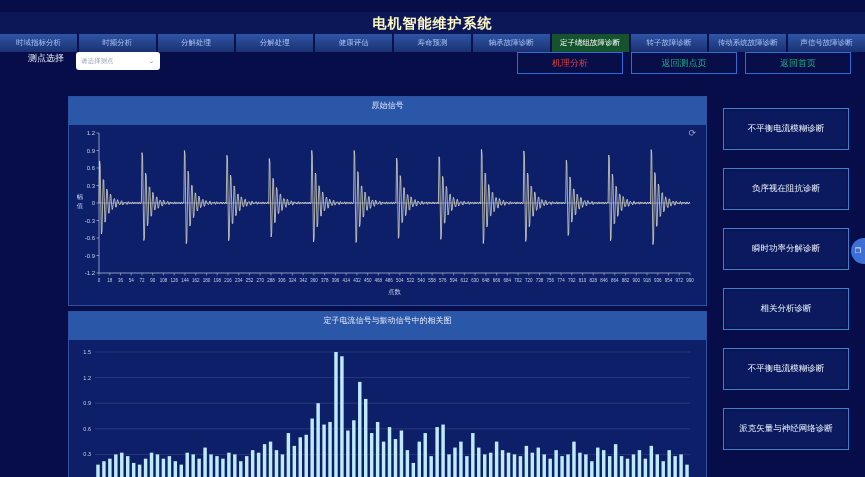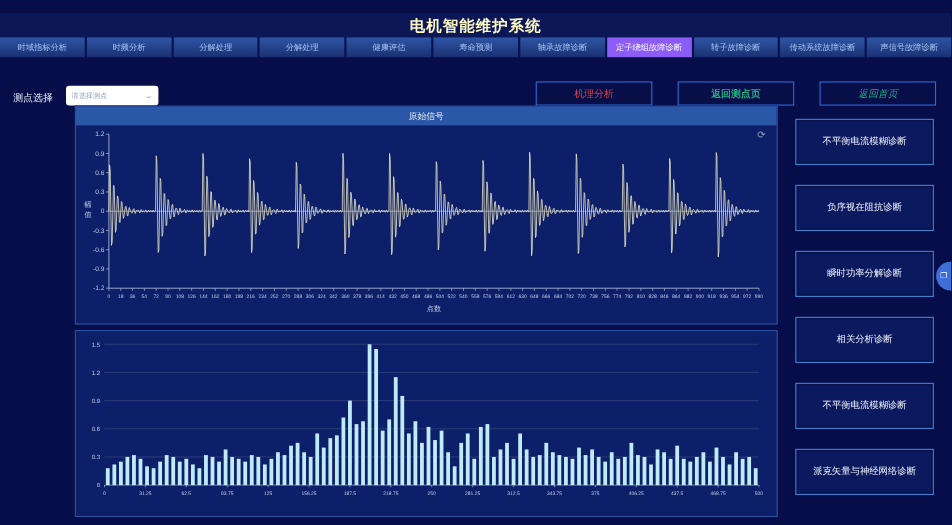--- a/index.html
+++ b/index.html
@@ -8,36 +8,36 @@
     background:#070d49;color:#fff;
     font-family:"Liberation Sans",sans-serif;
   }
   .titlebar{height:22px;background:#0c1757;text-align:center;}
   .titlebar h1{margin:12px;font-size:14px;line-height:22px;font-weight:bold;letter-spacing:1px;color:#fef9c3;}
 
   .tabbar{display:flex;gap:2px;height:18px;background:#081050;}
   .tab{flex:1;font-size:7.5px;line-height:18px;text-align:center;color:#a8c4f4;
        background:linear-gradient(180deg,#2f55a5 0%,#1a3172 100%);
        cursor:pointer;white-space:nowrap;overflow:hidden;}
-  .tab.active{background:#8b5cf6;color:#ffffff;}
-
-  .controls{height:44px;display:flex;align-items:flex-end;padding:0 14px 0 12px;}
+  .tab.active{background:#14532d;color:#ffffff;}
+
+  .controls{height:44px;display:flex;align-items:flex-start;padding:0 14px 0 28px;}
   .pt-label{font-size:9px;color:#e6eefc;margin-right:12px;}
   .select{width:84px;height:18px;background:#ffffff;border-radius:3px;display:flex;
           align-items:center;justify-content:space-between;padding:0 5px;cursor:pointer;box-sizing:border-box;}
   .select .ph{font-size:6.5px;color:#9aa7bd;}
   .select .chev{font-size:9px;color:#8b97ad;transform:scaleY(.7);}
-  .ctl-buttons{margin-left:auto;display:flex;gap:23px;}
+  .ctl-buttons{margin-left:auto;display:flex;gap:8px;}
   .ctl-btn{width:104px;height:20px;border:1px solid #2e6bd8;background:rgba(10,17,71,.35);
            font-size:9px;display:flex;align-items:center;justify-content:center;cursor:pointer;}
 
   .main{display:flex;padding-left:68px;}
   .charts{width:639px;}
   .panel{border:1px solid #2c519f;margin-bottom:5px;background:#0d1f68;box-sizing:border-box;}
-  .panel header{height:17px;line-height:17px;background:#2b57a8;font-size:8px;
+  .panel header{height:28px;line-height:17px;background:#2b57a8;font-size:8px;
                 text-align:center;color:#e6eefc;}
   .panel-body{position:relative;}
   #chart1body{height:180px;}
   #chart2body{height:168px;}
   .toolbox{position:absolute;top:3px;right:10px;font-size:9px;color:#93a2c6;cursor:pointer;}
 
   aside{width:158px;padding:12px 16px 0 16px;box-sizing:border-box;display:flex;
         flex-direction:column;gap:18px;}
   .side-btn{height:40px;border:1px solid #3f7fd0;background:#0b1a5e;
             box-shadow:inset 0 0 0 2px #0a1550;color:#f0f5ff;font-size:8.5px;
@@ -72,22 +72,22 @@
   </div>
 
 <div class="controls">
   <span class="pt-label">测点选择</span>
   <div class="select">
     <span class="ph">请选择测点</span>
     <span class="chev">⌄</span>
   </div>
   <div class="ctl-buttons" id="ctlButtons">
       <div class="ctl-btn" style="color: rgb(226, 60, 64);">机理分析</div>
-      <div class="ctl-btn" style="color: rgb(31, 174, 131); font-weight: bold;">返回测点页</div>
-      <div class="ctl-btn" style="color: rgb(31, 174, 131); font-style: italic;">返回首页</div>
+      <div class="ctl-btn" style="color: rgb(31, 174, 131);">返回测点页</div>
+      <div class="ctl-btn" style="color: rgb(31, 174, 131);">返回首页</div>
     </div>
 </div>
 
 <div class="main">
   <div class="charts">
     <section class="panel">
       <header>原始信号</header>
       <div class="panel-body" id="chart1body">
         <span class="toolbox">⟳</span>
         <svg id="chart1" width="637" height="180">
@@ -225,20 +225,21 @@
             <line x1="610.2545454545455" y1="148" x2="610.2545454545455" y2="150.5" stroke="#aab8d8" stroke-width="0.6"></line>
             <text x="610.2545454545455" y="157" font-size="4.5" text-anchor="middle">972</text>
             <line x1="621" y1="148" x2="621" y2="150.5" stroke="#aab8d8" stroke-width="0.6"></line>
             <text x="621" y="157" font-size="4.5" text-anchor="middle">990</text>
             <text x="325.5" y="169" font-size="6.5" text-anchor="middle" fill="#cfd9f0">点数</text>
             <polyline points="30.00,78.00 30.60,35.93 31.20,40.56 31.79,78.81 32.39,109.02 32.99,106.05 33.59,78.61 34.18,54.53 34.78,55.30 35.38,77.65 35.98,97.17 36.57,94.88 37.17,77.13 37.77,64.10 38.37,66.06 38.96,77.69 39.56,87.91 40.16,88.28 40.76,78.64 41.35,69.17 41.95,70.08 42.55,78.80 43.15,84.48 43.74,82.83 44.34,77.96 44.94,74.12 45.54,73.47 46.13,77.18 46.73,82.03 47.33,82.04 47.93,77.41 48.52,74.66 49.12,76.20 49.72,78.38 50.32,79.28 50.92,79.77 51.51,78.87 52.11,76.33 52.71,75.67 53.31,78.28 53.90,80.02 54.50,78.64 55.10,77.34 55.70,77.71 56.29,77.63 56.89,77.22 57.49,78.43 58.09,79.51 58.68,78.07 59.28,76.58 59.88,77.65 60.48,78.83 61.07,78.05 61.67,77.64 62.27,78.56 62.87,78.28 63.46,77.00 64.06,77.59 64.66,79.06 65.26,78.42 65.85,77.13 66.45,77.84 67.05,78.69 67.65,77.75 68.24,77.34 68.84,78.58 69.44,78.68 70.04,77.26 70.63,77.38 71.23,78.76 71.83,78.41 72.43,77.15 73.03,27.65 73.62,32.95 74.22,77.88 74.82,115.51 75.42,113.39 76.01,78.76 76.61,48.19 77.21,50.62 77.81,78.69 78.40,100.79 79.00,97.62 79.60,77.77 80.20,61.80 80.79,62.42 81.39,77.13 81.99,91.24 82.59,90.72 83.18,77.58 83.78,67.35 84.38,69.52 84.98,78.55 85.57,84.84 86.17,84.58 86.77,78.84 87.37,72.35 87.96,71.83 88.56,78.08 89.16,83.28 89.76,81.74 90.35,77.23 90.95,75.13 91.55,75.56 92.15,77.33 92.75,80.10 93.34,81.15 93.94,78.27 94.54,75.17 95.14,76.15 95.73,78.87 96.33,79.32 96.93,78.55 97.53,78.39 98.12,77.58 98.72,76.37 99.32,77.42 99.92,79.60 100.51,79.19 101.11,77.17 101.71,77.15 102.31,78.26 102.90,77.95 103.50,77.65 104.10,78.74 104.70,78.79 105.29,77.14 105.89,76.98 106.49,78.65 107.09,78.80 107.68,77.50 108.28,77.70 108.88,78.63 109.48,77.88 110.07,77.13 110.67,78.32 111.27,79.00 111.87,77.64 112.47,77.12 113.06,78.43 113.66,78.60 114.26,77.39 114.86,77.58 115.45,25.56 116.05,29.54 116.65,77.13 117.25,118.66 117.84,116.02 118.44,77.76 119.04,46.16 119.64,50.08 120.23,78.69 120.83,101.07 121.43,99.12 122.03,78.76 122.62,60.25 123.22,60.63 123.82,77.88 124.42,92.68 125.01,90.51 125.61,77.15 126.21,67.79 126.81,69.13 127.40,77.48 128.00,85.42 128.60,86.04 129.20,78.45 129.79,71.06 130.39,72.14 130.99,78.86 131.59,82.71 132.19,81.41 132.78,78.20 133.38,75.24 133.98,74.32 134.58,77.29 135.17,81.33 135.77,81.06 136.37,77.26 136.97,75.55 137.56,76.93 138.16,78.15 138.76,78.72 139.36,79.53 139.95,78.86 140.55,76.49 141.15,76.11 141.75,78.49 142.34,79.58 142.94,78.19 143.54,77.52 144.14,78.08 144.73,77.63 145.33,77.14 145.93,78.48 146.53,79.37 147.12,77.83 147.72,76.76 148.32,78.00 148.92,78.73 149.51,77.75 150.11,77.70 150.71,78.72 151.31,78.16 151.90,76.96 152.50,77.81 153.10,79.06 153.70,78.13 154.30,77.14 154.89,78.12 155.49,78.67 156.09,77.54 156.69,77.43 157.28,78.64 157.88,30.29 158.48,33.16 159.08,77.69 159.67,115.66 160.27,111.73 160.87,77.13 161.47,50.03 162.06,53.16 162.66,77.65 163.26,98.70 163.86,98.15 164.45,78.61 165.05,60.93 165.65,62.60 166.25,78.81 166.84,90.72 167.44,88.56 168.04,78.00 168.64,69.33 169.23,69.05 169.83,77.19 170.43,85.72 171.03,85.36 171.62,77.39 172.22,71.90 172.82,73.67 173.42,78.35 174.02,81.40 174.61,81.75 175.21,78.87 175.81,74.66 176.41,74.19 177.00,78.31 177.60,81.24 178.20,79.75 178.80,77.36 179.39,76.79 179.99,76.74 180.59,77.20 181.19,79.18 181.78,80.18 182.38,78.03 182.98,76.03 183.58,77.18 184.17,78.82 184.77,78.44 185.37,78.05 185.97,78.59 186.56,77.93 187.16,76.68 187.76,77.62 188.36,79.32 188.95,78.61 189.55,77.13 190.15,77.69 190.75,78.52 191.34,77.72 191.94,77.50 192.54,78.74 193.14,78.66 193.74,77.13 194.33,77.31 194.93,78.78 195.53,78.46 196.13,77.30 196.72,77.93 197.32,78.75 197.92,77.73 198.52,77.17 199.11,78.47 199.71,78.74 200.31,33.53 200.91,37.28 201.50,78.71 202.10,111.93 202.70,107.81 203.30,77.80 203.89,53.28 204.49,54.59 205.09,77.14 205.69,97.78 206.28,96.65 206.88,77.55 207.48,62.41 208.08,65.00 208.67,78.52 209.27,88.62 209.87,88.08 210.47,78.85 211.06,69.42 211.66,69.18 212.26,78.12 212.86,85.48 213.46,83.73 214.05,77.24 214.65,73.47 215.25,73.99 215.85,77.31 216.44,81.42 217.04,82.34 217.64,78.23 218.24,74.18 218.83,75.29 219.43,78.87 220.03,80.04 220.63,79.24 221.22,78.42 221.82,76.99 222.42,75.82 223.02,77.45 223.61,80.06 224.21,79.56 224.81,77.16 225.41,76.86 226.00,77.96 226.60,77.92 227.20,77.91 227.80,79.00 228.39,78.77 228.99,76.91 229.59,76.82 230.19,78.67 230.78,78.92 231.38,77.62 231.98,77.73 232.58,78.52 233.17,77.74 233.77,77.13 234.37,78.44 234.97,79.06 235.57,77.61 236.16,77.08 236.76,78.40 237.36,78.58 237.96,77.42 238.55,77.75 239.15,78.83 239.75,78.06 240.35,77.02 240.94,78.05 241.54,78.95 242.14,77.73 242.74,25.39 243.33,31.12 243.93,78.67 244.53,116.91 245.13,113.65 245.72,78.78 246.32,48.11 246.92,49.55 247.52,77.92 248.11,101.93 248.71,98.92 249.31,77.16 249.91,60.76 250.50,62.66 251.10,77.45 251.70,90.83 252.30,90.98 252.89,78.42 253.49,66.93 254.09,68.42 254.69,78.87 255.29,85.81 255.88,84.29 256.48,78.24 257.08,72.83 257.68,72.09 258.27,77.31 258.87,83.18 259.47,82.70 260.07,77.24 260.66,74.18 261.26,75.66 261.86,78.12 262.46,79.78 263.05,80.54 263.65,78.85 264.25,75.64 264.85,75.38 265.44,78.52 266.04,80.18 266.64,78.73 267.24,77.55 267.83,77.62 268.43,77.16 269.03,77.14 269.63,78.88 270.22,79.70 270.82,77.80 271.42,76.49 272.02,77.78 272.61,78.71 273.21,77.93 273.81,77.92 274.41,78.74 275.01,77.97 275.60,76.80 276.20,77.85 276.80,79.18 277.40,78.21 277.99,77.14 278.59,78.06 279.19,78.57 279.79,77.51 280.38,77.53 280.98,78.83 281.58,78.48 282.18,77.08 282.77,77.60 283.37,78.86 283.97,78.16 284.57,77.13 285.16,25.52 285.76,30.72 286.36,77.62 286.96,117.46 287.55,115.30 288.15,78.59 288.75,46.60 289.35,49.56 289.94,78.82 290.54,101.61 291.14,98.53 291.74,78.04 292.33,60.98 292.93,61.40 293.53,77.20 294.13,92.11 294.72,91.15 295.32,77.36 295.92,67.07 296.52,69.25 297.12,78.31 297.71,85.10 298.31,85.18 298.91,78.87 299.51,71.80 300.10,71.61 300.70,78.35 301.30,83.39 301.90,81.69 302.49,77.39 303.09,75.16 303.69,75.20 304.29,77.19 304.88,80.48 305.48,81.34 306.08,78.00 306.68,75.07 307.27,76.34 307.87,78.81 308.47,79.14 309.07,78.74 309.66,78.61 310.26,77.34 310.86,76.15 311.46,77.65 312.05,79.76 312.65,78.97 313.25,77.13 313.85,77.40 314.44,78.21 315.04,77.68 315.64,77.77 316.24,79.00 316.84,78.64 317.43,76.91 318.03,77.17 318.63,78.80 319.23,78.57 319.82,77.42 320.42,77.97 321.02,78.63 321.62,77.59 322.21,77.18 322.81,78.58 323.41,78.88 324.01,77.41 324.60,77.29 325.20,78.61 325.80,78.38 326.40,77.27 326.99,77.84 327.59,33.04 328.19,36.05 328.79,77.14 329.38,113.27 329.98,110.76 330.58,77.52 331.18,50.63 331.77,54.24 332.37,78.49 332.97,97.61 333.57,96.35 334.16,78.86 334.76,62.50 335.36,62.90 335.96,78.16 336.56,90.72 337.15,88.49 337.75,77.26 338.35,69.49 338.95,70.30 339.54,77.29 340.14,84.51 340.74,85.15 341.34,78.20 341.93,71.84 342.53,73.19 343.13,78.86 343.73,81.79 344.32,80.89 344.92,78.45 345.52,75.60 346.12,74.55 346.71,77.48 347.31,81.12 347.91,80.47 348.51,77.15 349.10,76.10 349.70,77.23 350.30,77.88 350.90,78.53 351.49,79.59 352.09,78.76 352.69,76.42 353.29,76.42 353.88,78.69 354.48,79.24 355.08,77.92 355.68,77.77 356.28,78.26 356.87,77.45 357.47,77.13 358.07,78.68 358.67,79.24 359.26,77.58 359.86,76.94 360.46,78.28 361.06,78.55 361.65,77.52 362.25,77.89 362.85,78.84 363.45,77.93 364.04,76.94 364.64,78.09 365.24,79.01 365.84,77.84 366.43,77.23 367.03,78.38 367.63,78.53 368.23,77.33 368.82,77.62 369.42,78.79 370.02,31.79 370.62,34.67 371.21,77.95 371.81,114.35 372.41,110.24 373.01,77.17 373.60,51.31 374.20,53.97 374.80,77.42 375.40,98.10 375.99,97.62 376.59,78.39 377.19,61.39 377.79,63.40 378.39,78.87 378.98,90.00 379.58,88.15 380.18,78.27 380.78,69.59 381.37,69.12 381.97,77.33 382.57,85.67 383.17,84.92 383.76,77.22 384.36,72.34 384.96,73.96 385.56,78.08 386.15,81.22 386.75,81.88 387.35,78.84 387.95,74.52 388.54,74.40 389.14,78.55 389.74,80.99 390.34,79.47 390.93,77.58 391.53,77.00 392.13,76.55 392.73,77.13 393.32,79.40 393.92,80.14 394.52,77.76 395.12,76.13 395.71,77.48 396.31,78.69 396.91,78.19 397.51,78.21 398.11,78.76 398.70,77.72 399.30,76.59 399.90,77.88 400.50,79.35 401.09,78.32 401.69,77.15 402.29,77.97 402.89,78.43 403.48,77.48 404.08,77.65 404.68,78.94 405.28,78.45 405.87,76.99 406.47,77.56 407.07,78.86 407.67,78.18 408.26,77.28 408.86,78.20 409.46,78.70 410.06,77.47 410.65,77.29 411.25,78.69 411.85,78.56 412.45,24.40 413.04,29.33 413.64,78.84 414.24,118.50 414.84,114.00 415.43,78.07 416.03,48.05 416.63,49.56 417.23,77.22 417.83,102.01 418.42,100.14 419.02,77.34 419.62,59.57 420.22,62.38 420.81,78.28 421.41,90.84 422.01,90.47 422.61,78.87 423.20,67.37 423.80,67.61 424.40,78.38 425.00,86.72 425.59,84.73 426.19,77.42 426.79,72.63 427.39,72.83 427.98,77.18 428.58,82.47 429.18,83.12 429.78,77.96 430.37,73.59 430.97,75.01 431.57,78.79 432.17,80.25 432.76,79.80 433.36,78.64 433.96,76.44 434.56,75.34 435.15,77.69 435.75,80.43 436.35,79.54 436.95,77.13 437.54,76.93 438.14,77.74 438.74,77.65 439.34,78.17 439.94,79.38 440.53,78.61 441.13,76.60 441.73,76.93 442.33,78.81 442.92,78.76 443.52,77.62 444.12,78.00 444.72,78.46 445.31,77.40 445.91,77.19 446.51,78.75 447.11,78.98 447.70,77.39 448.30,77.22 448.90,78.53 449.50,78.34 450.09,77.34 450.69,78.04 451.29,78.87 451.89,77.76 452.48,77.02 453.08,78.32 453.68,78.87 454.28,77.49 454.87,25.90 455.47,31.64 456.07,78.46 456.67,116.49 457.26,113.65 457.86,78.86 458.46,48.04 459.06,49.72 459.66,78.19 460.25,101.72 460.85,98.52 461.45,77.28 462.05,61.11 462.64,62.59 463.24,77.27 463.84,90.96 464.44,91.02 465.03,78.16 465.63,66.94 466.23,68.75 466.83,78.86 467.42,85.49 468.02,84.32 468.62,78.49 469.22,72.72 469.81,71.92 470.41,77.51 471.01,83.31 471.61,82.43 472.20,77.14 472.80,74.47 473.40,75.71 474.00,77.84 474.59,79.81 475.19,80.78 475.79,78.74 476.39,75.42 476.98,75.56 477.58,78.71 478.18,79.95 478.78,78.59 479.38,77.80 479.97,77.70 480.57,76.90 481.17,77.14 481.77,79.15 482.36,79.62 482.96,77.54 483.56,76.63 484.16,78.01 484.75,78.52 485.35,77.76 485.95,78.15 486.55,78.85 487.14,77.71 487.74,76.76 488.34,78.12 488.94,79.15 489.53,77.94 490.13,77.24 490.73,78.30 491.33,78.41 491.92,77.31 492.52,77.74 493.12,78.97 493.72,78.23 494.31,77.00 494.91,77.87 495.51,78.87 496.11,77.89 496.70,77.19 497.30,35.20 497.90,39.20 498.50,77.39 499.10,110.45 499.69,108.90 500.29,78.36 500.89,51.97 501.49,54.84 502.08,78.87 502.68,97.14 503.28,94.72 503.88,78.31 504.47,64.09 505.07,64.08 505.67,77.36 506.27,89.88 506.86,88.71 507.46,77.21 508.06,69.18 508.66,71.04 509.25,78.04 509.85,83.66 510.45,84.15 511.05,78.83 511.64,72.62 512.24,72.72 512.84,78.58 513.44,82.38 514.03,80.75 514.63,77.61 515.23,75.92 515.83,75.52 516.42,77.13 517.02,80.27 517.62,80.89 518.22,77.73 518.81,75.52 519.41,76.93 520.01,78.67 520.61,78.64 521.21,78.68 521.80,78.78 522.40,77.31 523.00,76.24 523.60,77.92 524.19,79.63 524.79,78.54 525.39,77.16 525.99,77.79 526.58,78.22 527.18,77.45 527.78,77.84 528.38,79.11 528.97,78.42 529.57,76.85 530.17,77.48 530.77,78.87 531.36,78.24 531.96,77.37 532.56,78.24 533.16,78.61 533.75,77.38 534.35,77.31 534.95,78.77 535.55,78.67 536.14,77.24 536.74,77.55 537.34,78.74 537.94,78.12 538.53,77.21 539.13,78.11 539.73,30.07 540.33,33.10 540.93,77.24 541.52,115.76 542.12,112.66 542.72,77.31 543.32,49.13 543.91,52.83 544.51,78.24 545.11,98.83 545.71,97.81 546.30,78.87 546.90,61.23 547.50,62.04 548.10,78.41 548.69,91.36 549.29,88.96 549.89,77.44 550.49,69.09 551.08,69.54 551.68,77.16 552.28,85.22 552.88,85.61 553.47,77.93 554.07,71.52 554.67,73.15 555.27,78.78 555.86,81.80 556.46,81.27 557.06,78.66 557.66,75.20 558.25,74.22 558.85,77.72 559.45,81.36 560.05,80.34 560.65,77.13 561.24,76.26 561.84,77.08 562.44,77.62 563.04,78.73 563.63,79.90 564.23,78.58 564.83,76.17 565.43,76.58 566.02,78.82 566.62,79.04 567.22,77.90 567.82,78.04 568.41,78.21 569.01,77.15 569.61,77.21 570.21,78.96 570.80,79.13 571.40,77.36 572.00,77.11 572.60,78.43 573.19,78.31 573.79,77.44 574.39,78.17 574.99,78.87 575.58,77.65 576.18,76.96 576.78,78.35 577.38,78.92 577.97,77.61 578.57,77.39 579.17,78.57 579.77,78.31 580.37,77.19 580.96,77.88 581.56,78.87 582.16,24.69 582.76,28.41 583.35,78.23 583.95,119.50 584.55,114.76 585.15,77.30 585.74,47.55 586.34,50.15 586.94,77.25 587.54,101.37 588.13,100.52 588.73,78.13 589.33,59.02 589.93,61.55 590.52,78.85 591.12,91.50 591.72,89.86 592.32,78.52 592.91,68.09 593.51,67.68 594.11,77.54 594.71,86.85 595.30,85.61 595.90,77.14 596.50,71.82 597.10,73.25 597.69,77.81 598.29,81.87 598.89,82.69 599.49,78.72 600.08,73.83 600.68,74.16 601.28,78.73 601.88,81.11 602.48,79.67 603.07,77.84 603.67,76.79 604.27,76.03 604.87,77.14 605.46,79.88 606.06,80.24 606.66,77.51 607.26,76.12 607.85,77.54 608.45,78.49 609.05,78.15 609.65,78.56 610.24,78.86 610.84,77.36 611.44,76.48 612.04,78.16 612.63,79.37 613.23,78.12 613.83,77.26 614.43,78.15 615.02,78.22 615.62,77.29 616.22,77.91 616.82,79.11 617.41,78.20 618.01,76.89 618.61,77.81 619.21,78.86 619.80,77.93 620.40,77.37 621.00,78.46" fill="none" stroke="#f2eecb" stroke-width="0.7"></polyline>
           </svg>
       </div>
     </section>
     <section class="panel">
+      <header>定子电流信号与振动信号中的相关图</header>
       <div class="panel-body" id="chart2body">
         <svg id="chart2" width="637" height="168">
             <line x1="26" y1="140" x2="621" y2="140" stroke="#ffffff" stroke-width="0.5" opacity="0.8"></line>
             <text x="22" y="142" font-size="5.5" text-anchor="end">0</text>
             <line x1="26" y1="114.4" x2="621" y2="114.4" stroke="#ffffff" stroke-width="0.5" opacity="0.22"></line>
             <text x="22" y="116.4" font-size="5.5" text-anchor="end">0.3</text>
             <line x1="26" y1="88.80000000000001" x2="621" y2="88.80000000000001" stroke="#ffffff" stroke-width="0.5" opacity="0.22"></line>
             <text x="22" y="90.80000000000001" font-size="5.5" text-anchor="end">0.6</text>
             <line x1="26" y1="63.2" x2="621" y2="63.2" stroke="#ffffff" stroke-width="0.5" opacity="0.22"></line>
             <text x="22" y="65.2" font-size="5.5" text-anchor="end">0.9</text>

